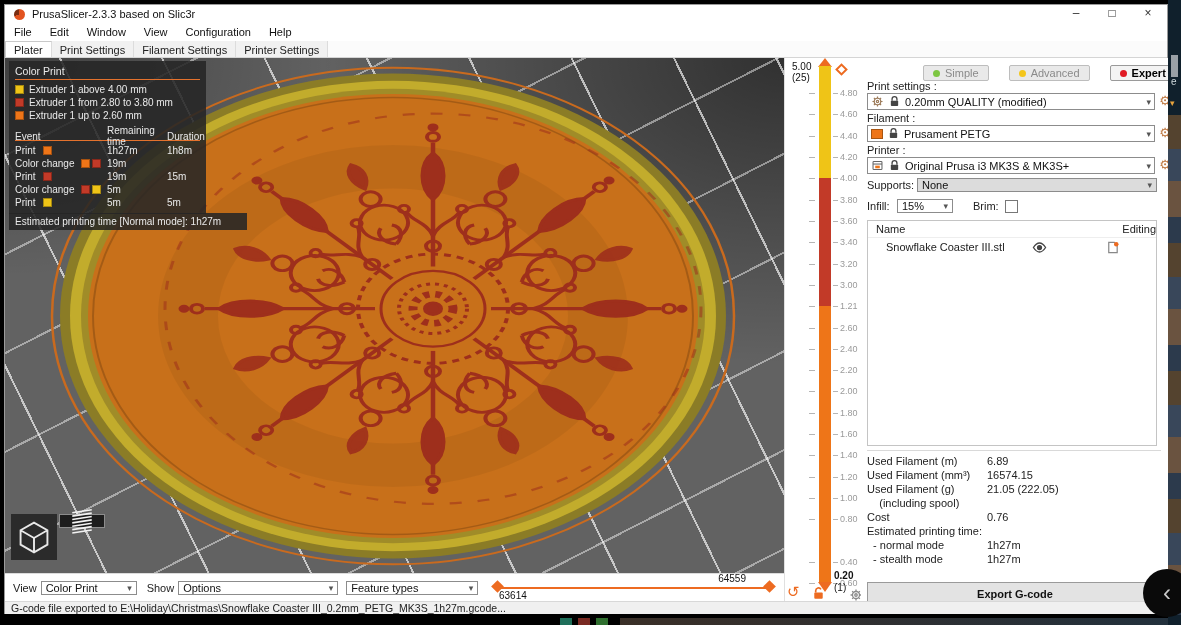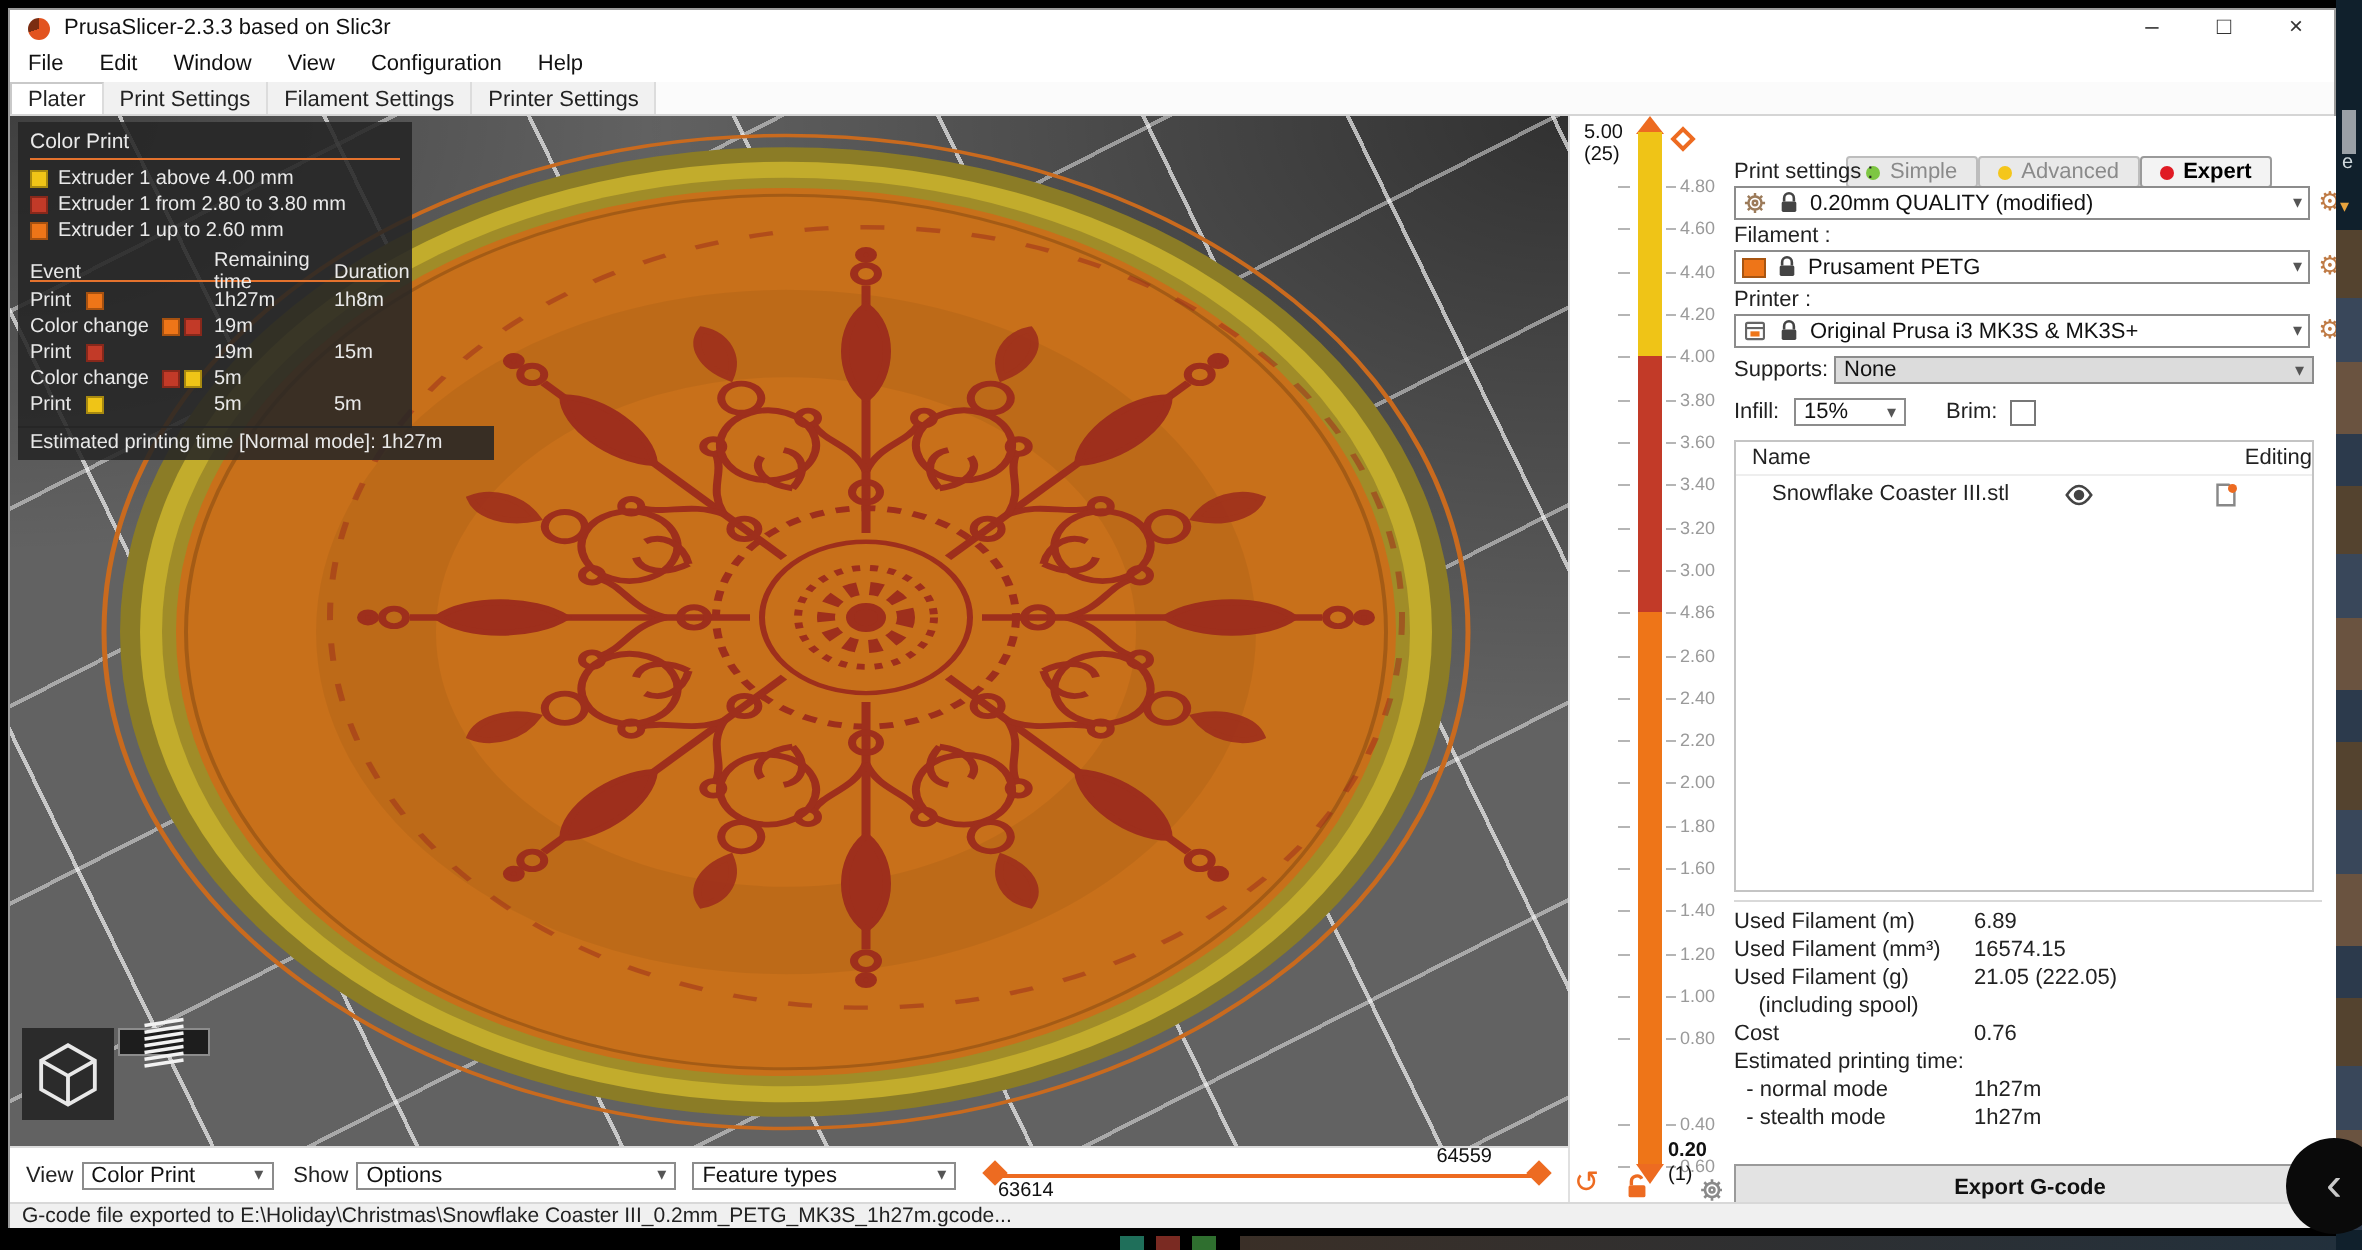--- a/index.html
+++ b/index.html
@@ -48,21 +48,21 @@
   #vbar-tip-bot{position:absolute;left:-1px;top:516px;width:0;height:0;border-left:7px solid transparent;border-right:7px solid transparent;border-top:10px solid #ED6B21;}
   #vhandle{position:absolute;left:52px;top:7px;width:9px;height:9px;background:#fff;border:2.5px solid #ED6B21;transform:rotate(45deg);}
   .vtick{position:absolute;left:0;width:77px;height:10px;font-size:9px;color:#9a9a9a;}
   .vtick .dL{position:absolute;left:24px;top:4px;width:6px;border-top:1px solid #b5b5b5;}
   .vtick .dR{position:absolute;left:48px;top:4px;width:5px;border-top:1px solid #b5b5b5;}
   .vtick .tl{position:absolute;left:55px;top:-1px;}
   .vlab{position:absolute;font-size:10px;color:#111;}
   .ctl-icon{position:absolute;font-size:15px;color:#ED6B21;line-height:14px;}
   
   #rpanel{position:absolute;left:856px;top:53px;width:308px;height:543px;background:#fff;}
-  #modes{position:absolute;left:62px;top:20px;display:flex;gap:0;align-items:center;}
+  #modes{position:absolute;left:62px;top:7px;display:flex;gap:20px;align-items:center;}
   .mode-btn{display:flex;align-items:center;gap:5px;background:#e9e9e9;border:1px solid #bdbdbd;border-radius:2px;
     padding:1px 9px;font-size:11px;color:#8a8a8a;height:16px;}
   .mode-btn.active{background:#f3f3f3;color:#000;font-weight:bold;border-color:#9a9a9a;}
   .dot{width:7px;height:7px;border-radius:50%;display:inline-block;}
   .plabel{position:absolute;left:6px;font-size:11px;color:#222;}
   .combo{position:absolute;left:6px;width:288px;height:17px;border:1px solid #8c8c8c;background:#fff;
     display:flex;align-items:center;font-size:11px;color:#111;padding:0 3px;gap:4px;}
   .combo .chev{margin-left:auto;color:#555;font-size:9px;}
   .gearbtn{position:absolute;left:297px;width:14px;height:16px;color:#bf7a44;font-size:13px;line-height:16px;text-align:center;}
   .swatch{width:12px;height:10px;background:#EE7518;border:1px solid #a85511;display:inline-block;}
@@ -369,21 +369,21 @@
           <span class="tl">3.20</span>
         </div>
         <div class="vtick" style="top: 222.88px;">
           <span class="dL"></span>
           <span class="dR"></span>
           <span class="tl">3.00</span>
         </div>
         <div class="vtick" style="top: 244.2px;">
           <span class="dL"></span>
           <span class="dR"></span>
-          <span class="tl">4.86</span>
+          <span class="tl">1.21</span>
         </div>
         <div class="vtick" style="top: 265.52px;">
           <span class="dL"></span>
           <span class="dR"></span>
           <span class="tl">2.60</span>
         </div>
         <div class="vtick" style="top: 286.84px;">
           <span class="dL"></span>
           <span class="dR"></span>
           <span class="tl">2.40</span>

